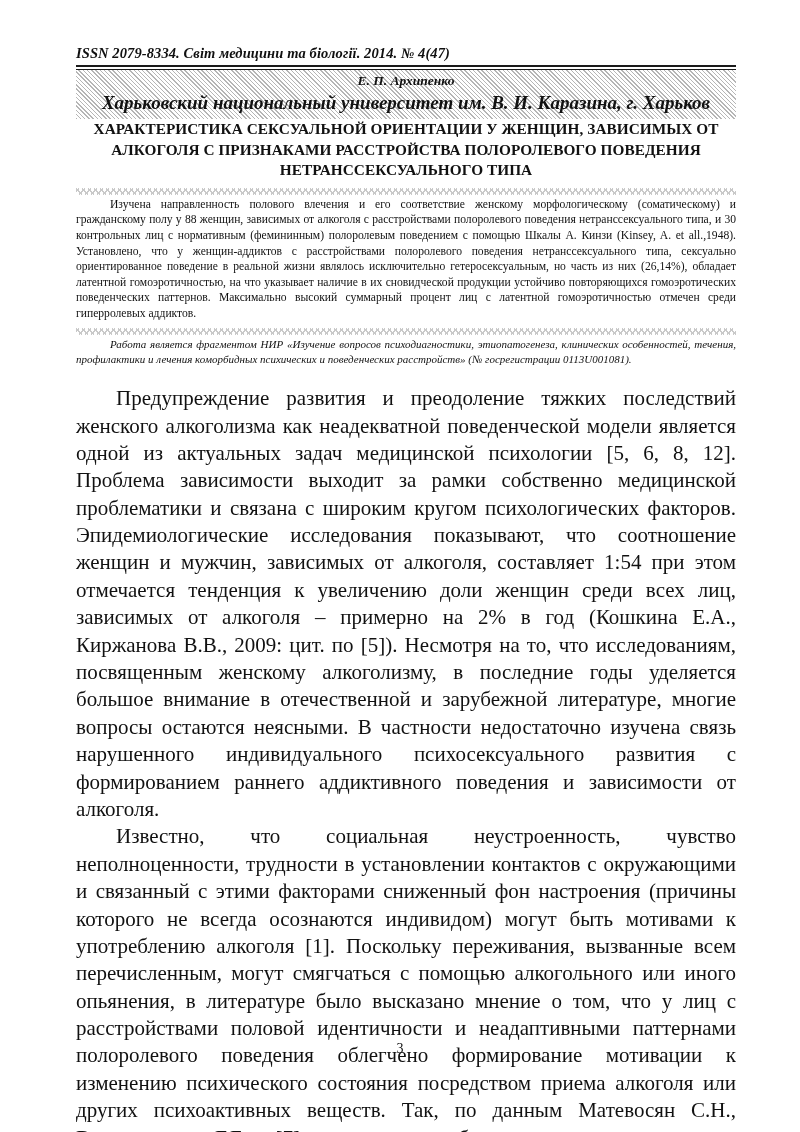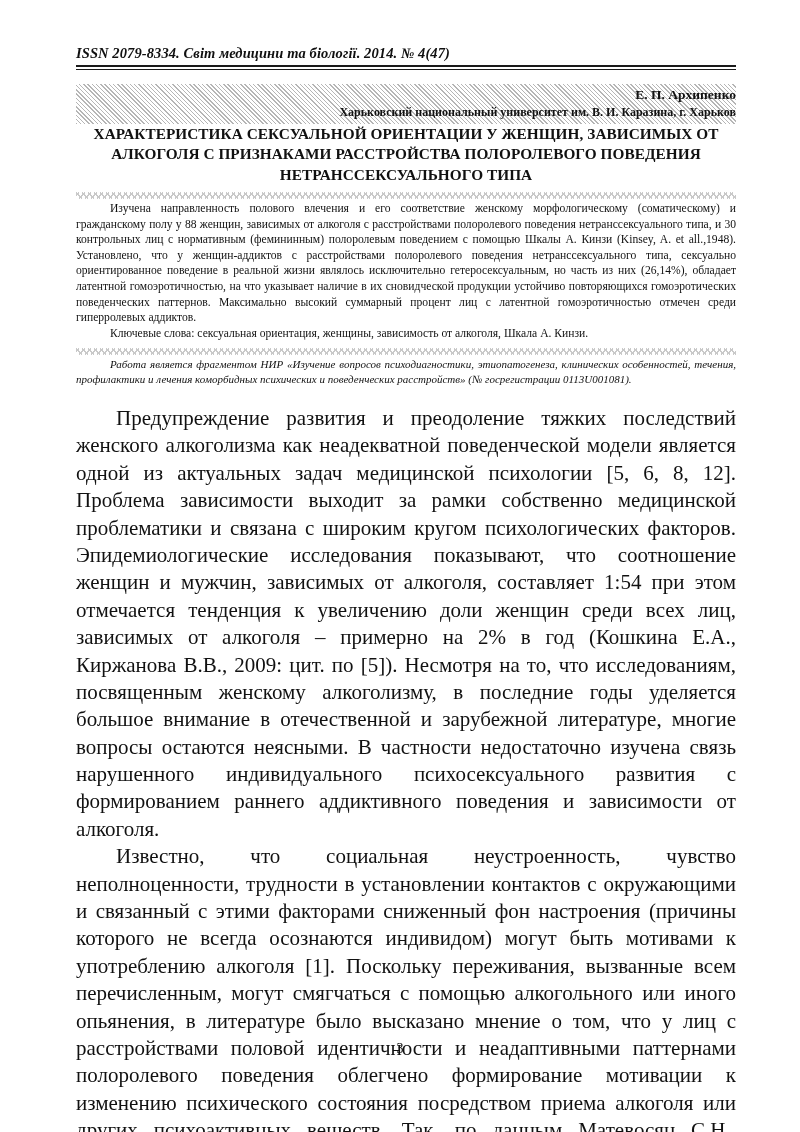--- a/index.html
+++ b/index.html
@@ -49,39 +49,39 @@
   
   .udc {
     margin-top: 23px;
     font-weight: bold;
     font-size: 14px;
     letter-spacing: 0.2px;
   }
 
   
   .author-block {
-    margin-top: 14px;
     padding: 2px 0 3px 0;
-    text-align: right;
+    text-align: center;
     background-color: #ffffff;
     background-image:
       repeating-linear-gradient(45deg,
         rgba(80,80,80,0.42) 0px,
         rgba(80,80,80,0.42) 1px,
         rgba(255,255,255,0) 1px,
         rgba(255,255,255,0) 3px);
+    font-style: italic;
   }
   .author-name {
     font-weight: bold;
     font-size: 13.5px;
     line-height: 1.38;
   }
   .author-affil {
     font-weight: bold;
-    font-size: 12px;
+    font-size: 19px;
     line-height: 1.38;
   }
 
   
   .article-title {
     text-align: center;
     font-weight: bold;
     font-size: 15.3px;
     line-height: 1.34;
     letter-spacing: 0.05px;
@@ -162,21 +162,20 @@
       <div class="author-name">Е. П. Архипенко</div>
       <div class="author-affil">Харьковский национальный университет им. В. И. Каразина, г. Харьков</div>
     </div>
 
     <div class="article-title">ХАРАКТЕРИСТИКА СЕКСУАЛЬНОЙ ОРИЕНТАЦИИ У ЖЕНЩИН, ЗАВИСИМЫХ ОТ АЛКОГОЛЯ С ПРИЗНАКАМИ РАССТРОЙСТВА ПОЛОРОЛЕВОГО ПОВЕДЕНИЯ НЕТРАНССЕКСУАЛЬНОГО ТИПА</div>
 
     <div class="zigzag"></div>
 
     <div class="abstract">Изучена направленность полового влечения и его соответствие женскому морфологическому (соматическому) и гражданскому полу у 88 женщин, зависимых от алкоголя с расстройствами полоролевого поведения нетранссексуального типа, и 30 контрольных лиц с нормативным (фемининным) полоролевым поведением с помощью Шкалы А. Кинзи (Kinsey, A. et all.,1948). Установлено, что у женщин-аддиктов с расстройствами полоролевого поведения нетранссексуального типа, сексуально ориентированное поведение в реальной жизни являлось исключительно гетеросексуальным, но часть из них (26,14%), обладает латентной гомоэротичностью, на что указывает наличие в их сновидческой продукции устойчиво повторяющихся гомоэротических поведенческих паттернов. Максимально высокий суммарный процент лиц с латентной гомоэротичностью отмечен среди гиперролевых аддиктов.</div>
 
-    <div class="keywords">Ключевые слова: сексуальная ориентация, женщины, зависимость от алкоголя, Шкала А. Кинзи.</div>
 
     <div class="zigzag"></div>
 
     <div class="funding">Работа является фрагментом НИР «Изучение вопросов психодиагностики, этиопатогенеза, клинических особенностей, течения, профилактики и лечения коморбидных психических и поведенческих расстройств» (№ госрегистрации 0113U001081).</div>
 
     <div class="body-text">
       <p>Предупреждение развития и преодоление тяжких последствий женского алкоголизма как неадекватной поведенческой модели является одной из актуальных задач медицинской психологии [5, 6, 8, 12]. Проблема зависимости выходит за рамки собственно медицинской проблематики и связана с широким кругом психологических факторов. Эпидемиологические исследования показывают, что соотношение женщин и мужчин, зависимых от алкоголя, составляет 1:54 при этом отмечается тенденция к увеличению доли женщин среди всех лиц, зависимых от алкоголя – примерно на 2% в год (Кошкина Е.А., Киржанова В.В., 2009: цит. по [5]). Несмотря на то, что исследованиям, посвященным женскому алкоголизму, в последние годы уделяется большое внимание в отечественной и зарубежной литературе, многие вопросы остаются неясными. В частности недостаточно изучена связь нарушенного индивидуального психосексуального развития с формированием раннего аддиктивного поведения и зависимости от алкоголя.</p>
       <p>Известно, что социальная неустроенность, чувство неполноценности, трудности в установлении контактов с окружающими и связанный с этими факторами сниженный фон настроения (причины которого не всегда осознаются индивидом) могут быть мотивами к употреблению алкоголя [1]. Поскольку переживания, вызванные всем перечисленным, могут смягчаться с помощью алкогольного или иного опьянения, в литературе было высказано мнение о том, что у лиц с расстройствами половой идентичности и неадаптивными паттернами полоролевого поведения облегчено формирование мотивации к изменению психического состояния посредством приема алкоголя или других психоактивных веществ. Так, по данным Матевосян С.Н., Введенского Г.Е. [7], в группе больных транссексуализмом наркологическая патология была обнаружена в 11,4% случаев. При этом в указанной группе отмечался лишь синдром зависимости от алкоголя и только у женщин. Больные объясняли свое пристрастие к частому и эксцессивному употреблению алкоголя тем, что прием спиртных напитков, на время дезактуализируя имеющийся полоролевой конфликт, уменьшал связанные с ним состояние тревоги и чувство напряженности, а также хоть на какой-то период нормализовал хронически пониженное настроение и даже приводил к его подъему. Не менее важным является отмеченный авторами факт, что только в 33,1% случаев первые гетеросексуальные связи объяснялись женщинами с транссексуализмом как «осознанное» стремление быть адаптированным к своему врожденному полу, тогда как остальные (66,9%) гетеросексуальные контакты происходили в состоянии алкогольной интоксикации. Анализируя установленные факты, Матевосян С.Н., Введенский Г.Е. [7] сделали предположение, что у пациенток с транссексуализмом на донозологическом этапе зависимости мотивация обращения к алкоголю обуславливалась стремлением к облегчению переживания личностно-значимого конфликта, связанного с проблемой половой идентичности, и вызванной им социальной дезадаптацией. Было высказано также предположение, что алкогольное опьянение для лиц с транссексуализмом имело повышенную значимость вследствие того, что улучшало их способность к межличностным контактам за счет изменения эмоционального состояния и временной дезактуализации имеющегося полоролевого конфликта. Приведенные выше</p>
     </div>
 

